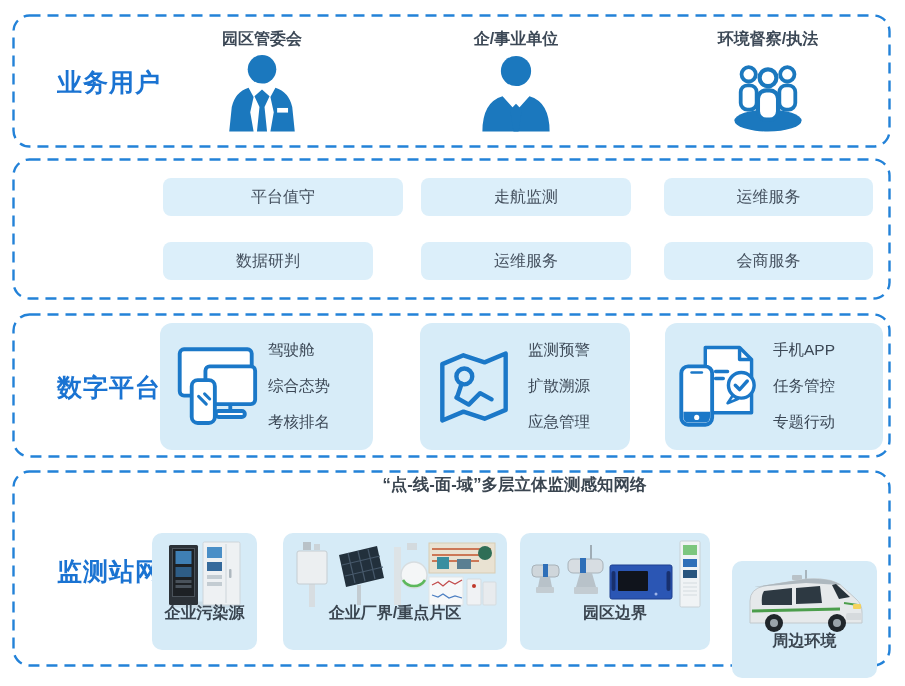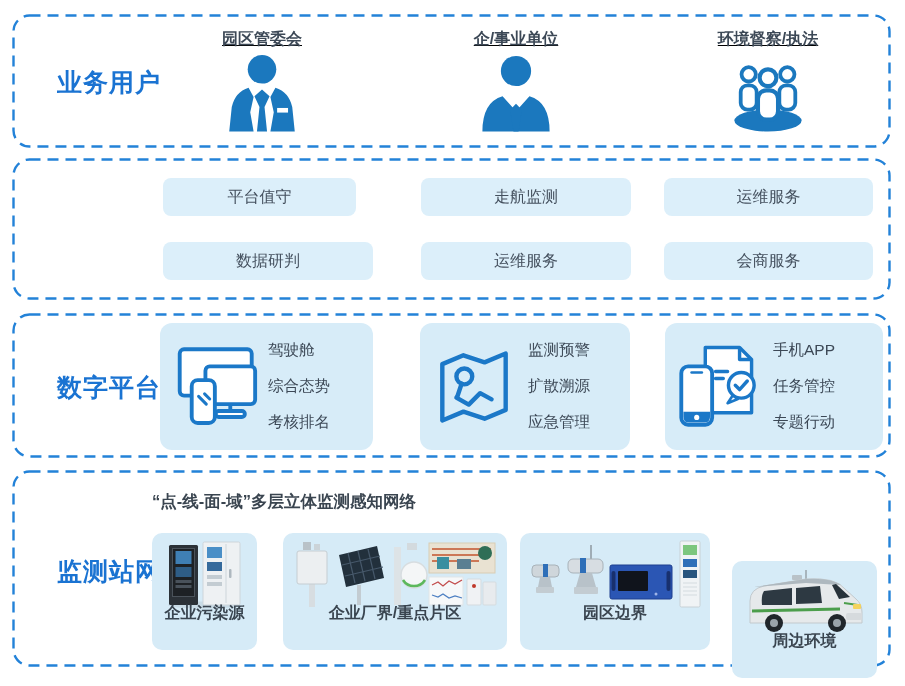--- a/index.html
+++ b/index.html
@@ -5,34 +5,34 @@
   html,body{margin:0;padding:0;background:#fff;}
   .canvas{position:relative;width:905px;height:686px;background:#fff;overflow:hidden;
           font-family:"Liberation Sans",sans-serif;}
   .band{position:absolute;left:12px;width:879px;}
   .dash{position:absolute;left:0;top:0;pointer-events:none;}
   .dash rect{fill:none;stroke:#2382D8;stroke-width:2.4;stroke-dasharray:11 7;}
   .band-label{position:absolute;left:45px;font-size:25px;font-weight:bold;color:#1A73D2;
               letter-spacing:1px;white-space:nowrap;}
   
   .user-col{position:absolute;top:15px;width:170px;display:flex;flex-direction:column;
-            align-items:center;text-decoration:underline;}
+            align-items:center;}
   .user-title{font-size:16px;font-weight:600;color:#3C4856;white-space:nowrap;}
   
   .pill{position:absolute;height:38px;background:#DCEFFA;border-radius:8px;
         display:flex;align-items:center;justify-content:center;
         font-size:16px;color:#44505E;}
   
   .pf-card{position:absolute;top:10px;height:127px;background:#D7ECF8;border-radius:12px;
            display:flex;align-items:center;}
   .pf-icon{width:108px;display:flex;align-items:center;justify-content:center;flex:0 0 auto;}
   .pf-feats{display:flex;flex-direction:column;gap:15px;}
   .pf-feat{font-size:15.5px;color:#3C4856;white-space:nowrap;}
   
-  .net-title{position:absolute;left:140px;width:725px;top:21px;
+  .net-title{position:absolute;left:140px;width:725px;top:4px;text-align:center;
              font-size:16.5px;font-weight:600;color:#3A4550;}
   .st-card{position:absolute;top:63px;height:117px;background:#D6EBF7;border-radius:10px;
            display:flex;flex-direction:column;align-items:center;justify-content:flex-end;
            padding-bottom:26px;box-sizing:border-box;}
   .st-photo{position:absolute;top:6px;left:0;right:0;display:flex;justify-content:center;}
   .st-caption{font-size:16px;font-weight:600;color:#3A4550;white-space:nowrap;position:relative;}
   .ic{display:block;}
 </style>
 </head>
 <body>
@@ -82,21 +82,21 @@
           <circle cx="50" cy="33" r="10" stroke-width="5"></circle>
         </g>
       </svg>
     </div>
   </div>
 
   <div class="band" style="top:158px;height:142px;">
     <svg class="dash" width="879" height="142">
         <rect x="1.5" y="1.5" width="876" height="139" rx="16"></rect>
       </svg>
-    <div class="pill" style="left:151px;top:20px;width:193px;">平台值守</div>
+    <div class="pill" style="left:151px;top:20px;width:240px;">平台值守</div>
     <div class="pill" style="left:409px;top:20px;width:210px;">走航监测</div>
     <div class="pill" style="left:652px;top:20px;width:209px;">运维服务</div>
     <div class="pill" style="left:151px;top:84px;width:210px;">数据研判</div>
     <div class="pill" style="left:409px;top:84px;width:210px;">运维服务</div>
     <div class="pill" style="left:652px;top:84px;width:209px;text-align:right;">会商服务</div>
   </div>
 
   <div class="band" style="top:313px;height:145px;">
     <svg class="dash" width="879" height="145">
         <rect x="1.5" y="1.5" width="876" height="142" rx="16"></rect>

